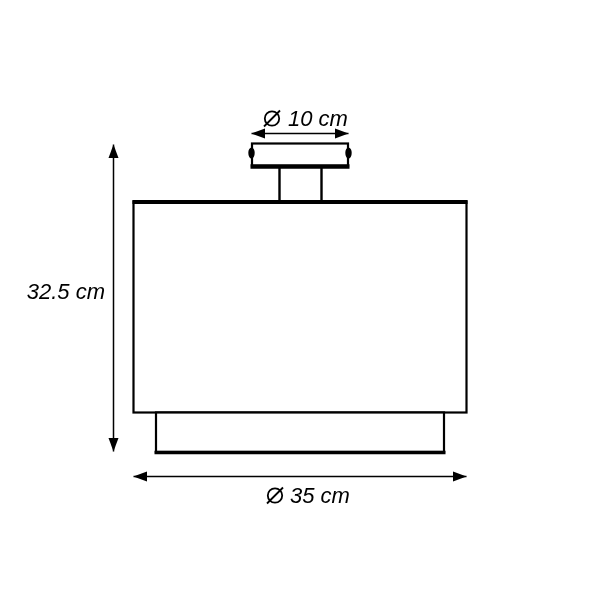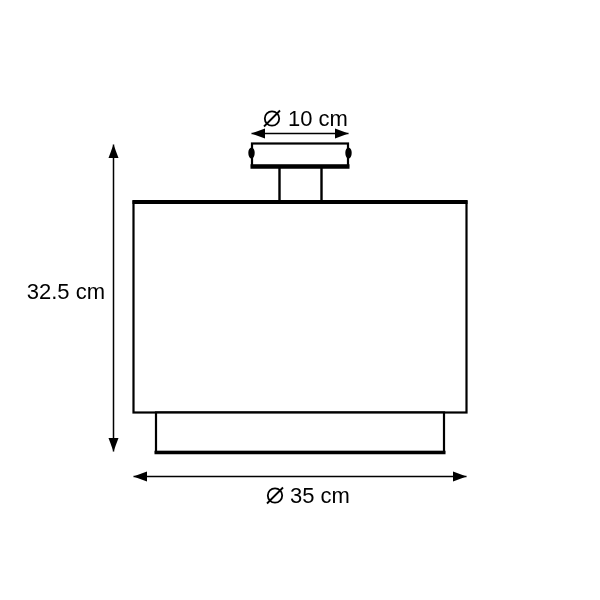--- a/index.html
+++ b/index.html
@@ -7,20 +7,21 @@
     padding: 0;
     background: #ffffff;
     font-family: "Liberation Sans", sans-serif;
   }
   .stage {
     position: relative;
     width: 500px;
     height: 600px;
     background: #fef9c3;
     overflow: hidden;
+    font-style: italic;
   }
   svg text {
     font-family: "Liberation Sans", sans-serif;
     font-size: 22px;
     fill: #000000;
   }
 </style>
 </head>
 <body>
 

